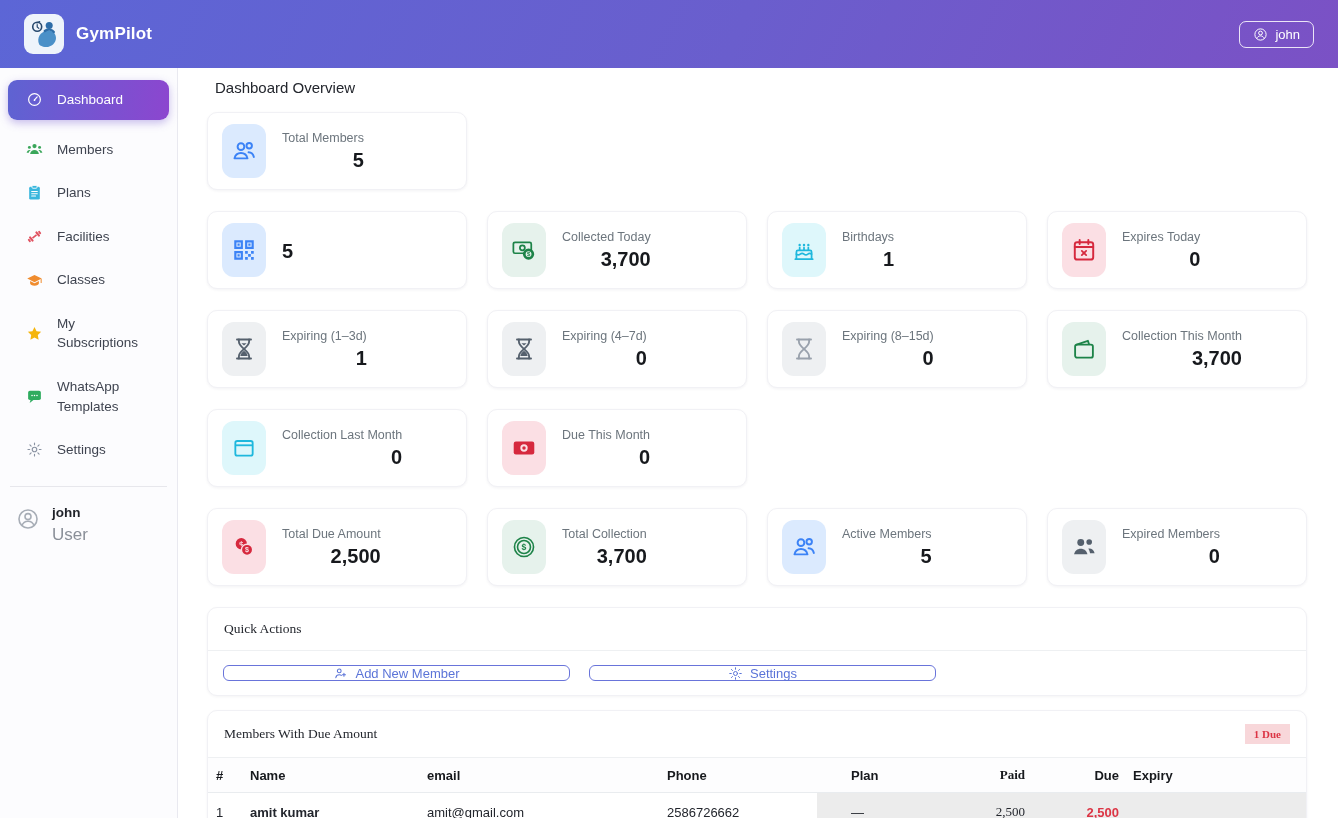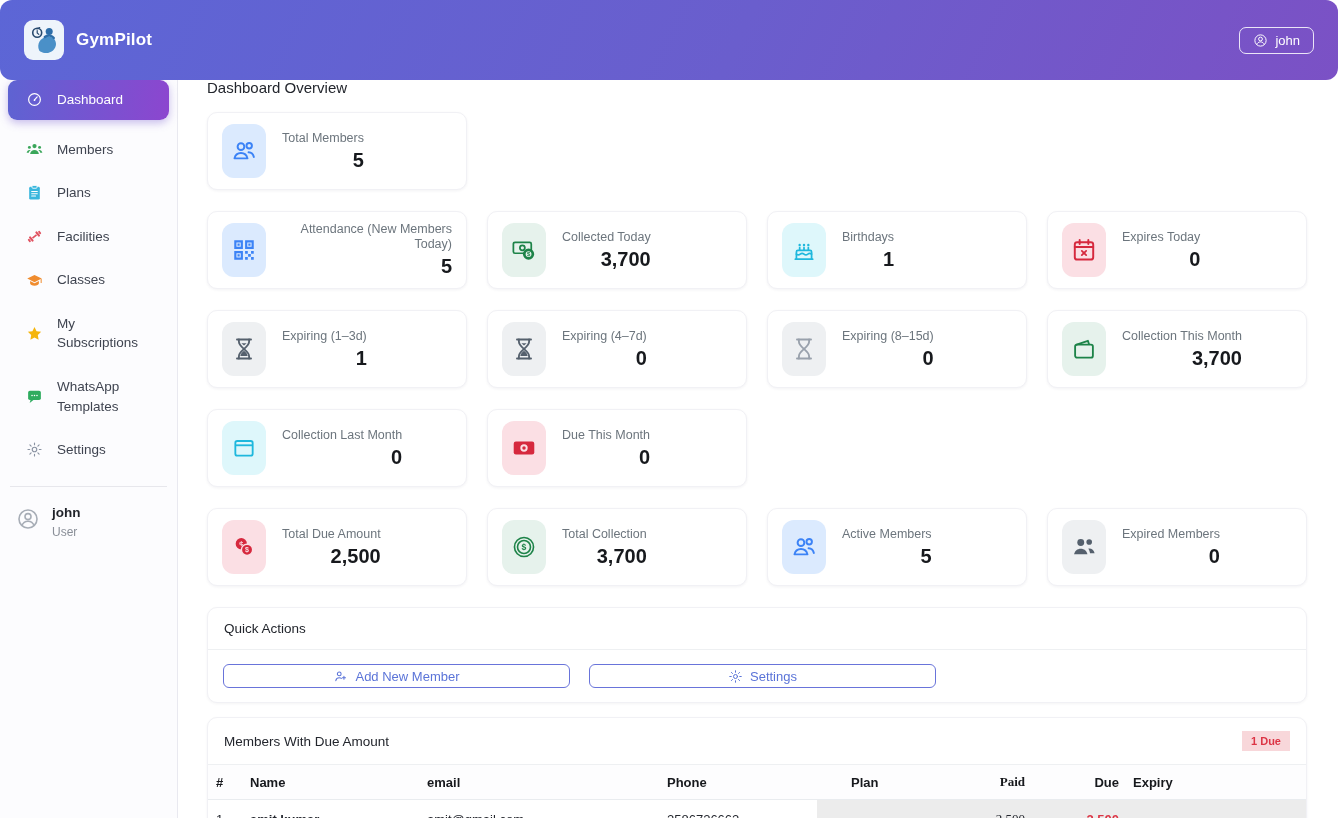--- a/index.html
+++ b/index.html
@@ -7,23 +7,23 @@
   body {
     width:1338px; height:818px; overflow:hidden;
     font-family:"Liberation Sans", sans-serif;
     background:#ffffff; color:#23262d;
   }
   .icn { display:inline-flex; }
   .icn svg { width:100%; height:100%; display:block; }
 
   
   .header {
-    position:fixed; top:0; left:0; right:0; height:80px; z-index:20;
+    position:fixed; top:0; left:0; right:0; height:68px; z-index:20;
     background:linear-gradient(115deg,#5c66d6 0%,#6a5ecd 55%,#7b51c5 100%);
-    display:flex; align-items:center; padding:0 24px;border-radius:12px;
+    display:flex; align-items:center; padding:0 24px;
   }
   .logo-box { width:40px; height:40px; background:#eef4fb; border-radius:9px;
     display:flex; align-items:center; justify-content:center; }
   .logo-box .icn { width:32px; height:32px; }
   .brand { color:#fff; font-size:17px; font-weight:600; margin-left:12px; letter-spacing:.2px; }
   .user-btn { margin-left:auto; display:flex; align-items:center; gap:7px; cursor:pointer;
     color:#fff; background:transparent; border:1px solid rgba(255,255,255,.85);
     border-radius:7px; padding:5px 13px; font-size:13px; font-family:inherit; }
   .user-btn .icn { width:15px; height:15px; }
 
@@ -33,25 +33,25 @@
   .side-item { display:flex; align-items:center; gap:14px; margin:0 8px 4px;
     padding:10px 24px 10px 18px; border-radius:9px; font-size:13.5px; color:#3f4450; cursor:pointer; }
   .side-item.active { background:linear-gradient(95deg,#5e63d2,#8c46cf); color:#fff;
     box-shadow:0 3px 8px rgba(100,70,200,.35); margin-bottom:10px; }
   .side-icn { width:17px; height:17px; flex:none; }
   .side-label { width:112px; line-height:1.45; }
   .side-divider { height:1px; background:#e7e7ec; margin:16px 10px 12px; }
   .side-user { display:flex; align-items:flex-start; gap:12px; padding:6px 16px; }
   .side-user .icn { width:24px; height:24px; color:#a7adb6; margin-top:2px; }
   .user-name { font-size:13.5px; font-weight:700; color:#1f2229; }
-  .user-role { font-size:12px; color:#8a8f98; margin-top:5px; }
+  .user-role { font-size:17px; color:#8a8f98; margin-top:5px; }
 
   
   .main { margin-left:179px; padding:79px 20px 0 28px; }
-  .page-title { font-size:15px; font-weight:500; color:#23262d; margin:0 0 16px; }
+  .page-title { font-size:15px; font-weight:500; color:#23262d; margin:0 8px 16px; }
 
   .card-row { display:grid; grid-template-columns:repeat(4,260px); gap:20px; margin-bottom:21px;text-align:right; }
   .stat-card { background:#fff; border:1px solid #f1f1f5; border-radius:10px;
     box-shadow:0 1px 3px rgba(30,30,60,.06); padding:12px 14px;
     display:flex; align-items:center; gap:16px; height:78px; }
   .icon-tile { width:44px; height:54px; border-radius:12px; flex:none;
     display:flex; align-items:center; justify-content:center; }
   .card-icn { width:26px; height:26px; }
   .tint-blue      { background:#dbeafe; color:#3c83f6; }
   .tint-green     { background:#e6f2ec; color:#1d8348; }
@@ -59,24 +59,24 @@
   .tint-red       { background:#fbdfe4; color:#d6293e; }
   .tint-gray      { background:#eef0f2; color:#55606d; }
   .tint-graylight { background:#eef0f2; color:#99a1ac; }
   .stat-label { font-size:12.5px; color:#6c757d; line-height:1.2; }
   .stat-value { font-size:20px; font-weight:700; color:#17191d; margin-top:3px; }
 
   
   .panel { width:1100px; background:#fff; border:1px solid #f1f1f5; border-radius:10px;
     box-shadow:0 1px 3px rgba(30,30,60,.05); }
   .panel-head { padding:13px 16px; font-size:13.5px; color:#23262d;
-    border-bottom:1px solid #eef0f2; display:flex; align-items:center; justify-content:space-between; }
+    border-bottom:1px solid #eef0f2; display:flex; align-items:center; justify-content:space-between;font-family:Liberation Serif, serif; }
   .qa-panel { margin-bottom:14px; }
   .qa-body { padding:14px 15px; display:flex; gap:19px; }
-  .qa-btn { width:347px; height:24px; background:#fff; border:1px solid #6974da; border-radius:6px;
+  .qa-btn { width:347px; height:16px; background:#fff; border:1px solid #6974da; border-radius:6px;
     color:#5b74d8; font-size:13px; font-family:inherit; cursor:pointer;
     display:flex; align-items:center; justify-content:center; gap:7px; }
   .qa-btn .icn { width:15px; height:15px; }
 
   .due-badge { background:#f8d7da; color:#dc3545; font-size:11px; font-weight:700;
     padding:4px 9px; border-radius:0; }
 
   table { width:100%; border-collapse:collapse; font-size:13px; }
   thead th { text-align:left; padding:9px 8px; color:#17191d; font-weight:700;
     border-bottom:1px solid #e9ecef; background:#fdfdfe; white-space:nowrap; }
@@ -252,21 +252,20 @@
       <div class="card-row">
         <div class="stat-card">
           <span class="icon-tile tint-blue">
             <span class="icn card-icn">
               <svg viewBox="0 0 24 24" fill="currentColor">
                 <path d="M3 3h8v8H3zm2 2v4h4V5zm1 1h2v2H6zM13 3h8v8h-8zm2 2v4h4V5zm1 1h2v2h-2zM3 13h8v8H3zm2 2v4h4v-4zm1 1h2v2H6zM13 13h2.5v2.5H13zM18.5 13H21v2.5h-2.5zM15.8 15.8h2.5v2.5h-2.5zM13 18.5h2.5V21H13zM18.5 18.5H21V21h-2.5z"></path>
               </svg>
             </span>
           </span>
           <div>
-            <div class="stat-label">Attendance (New Members Today)</div>
             <div class="stat-value">5</div>
           </div>
         </div>
         <div class="stat-card">
           <span class="icon-tile tint-green">
             <span class="icn card-icn">
               <svg viewBox="0 0 24 24" fill="none" stroke="currentColor" stroke-width="1.6">
                 <rect x="2.2" y="5" width="16.5" height="10" rx="1.5"></rect>
                 <circle cx="10.5" cy="10" r="2.3"></circle>
                 <circle cx="16.2" cy="15.8" r="4.4" fill="#e6f2ec"></circle>

